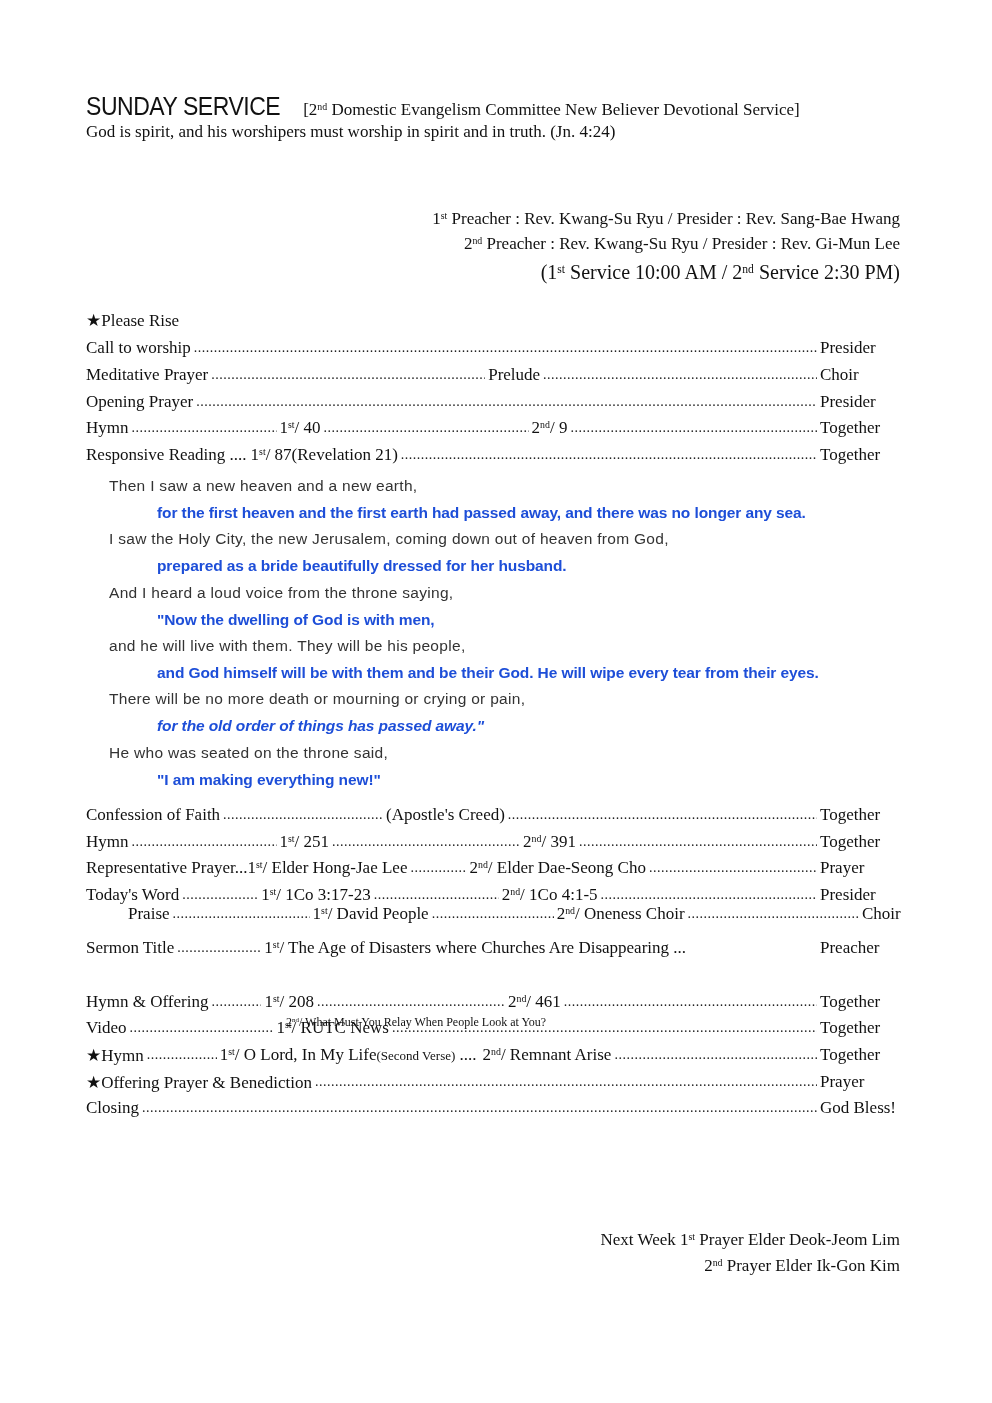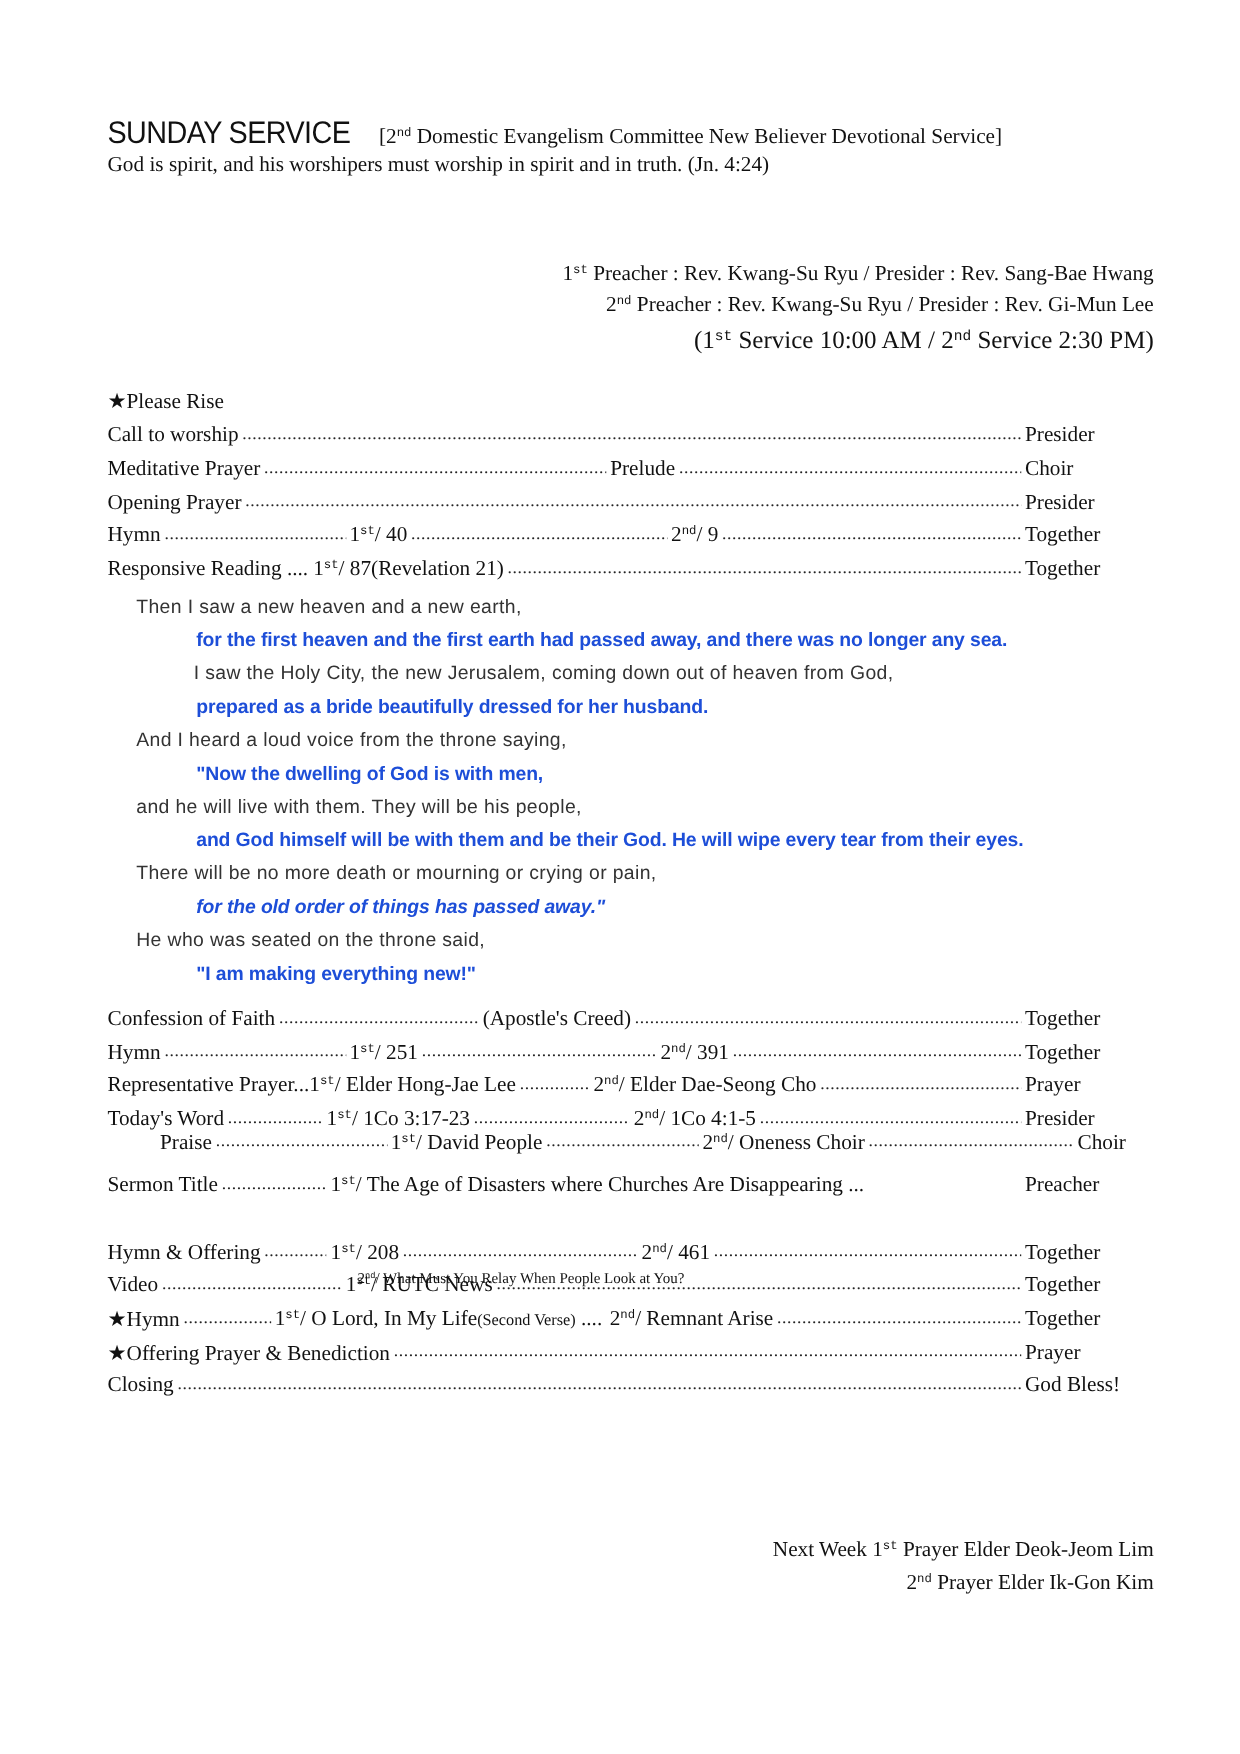--- a/index.html
+++ b/index.html
@@ -1,23 +1,23 @@
 <!DOCTYPE html>
 <html><head>
 <meta charset="utf-8">
 <style>
   html, body { margin: 0; padding: 0; background: #fff; }
   body { width: 992px; height: 1403px; position: relative; overflow: hidden;
          font-family: "Liberation Serif", "DejaVu Serif", serif; color: #111; }
   .abs { position: absolute; white-space: nowrap; }
-  sup { font-size: 0.58em; vertical-align: 0.55em; line-height: 0; font-family: Liberation Mono, monospace; }
+  sup { font-size: 0.58em; vertical-align: 0.55em; line-height: 0; }
   .title-main { font-family: "Liberation Sans Narrow", "Liberation Sans", sans-serif; font-size: 25px; letter-spacing: -0.5px; transform: scaleX(0.92); transform-origin: left; display: inline-block; }
   .title-sub { font-size: 17px; }
   .verse-line { font-size: 17px; }
-  .right-info { font-size: 17px; right: 69px; text-align: left; }
+  .right-info { font-size: 17px; right: 92px; text-align: left; }
   .row { position: absolute; left: 86px; width: 820px; height: 24px; font-size: 17px; display: flex; align-items: center; white-space: nowrap; }
   .fill { flex: 1 1 auto; overflow: hidden; position: relative; margin: 0 3px; height: 1em; }
   .fill::before { content: "........................................................................................................................................................................................................................................................................................................"; position: absolute; left: 0; top: 0; letter-spacing: 0.5px; font-size: 14px; color: #222; }
   .fix { flex: 0 0 auto; }
   .reading { font-family: "Liberation Sans", "DejaVu Sans", sans-serif; font-size: 15.5px; position: absolute; white-space: nowrap; }
   .reading.l { left: 109px; color: #333; font-weight: 300; letter-spacing: 0.3px; }
   .reading.r { left: 157px; font-weight: bold; color: #1d4ed8; letter-spacing: -0.1px; }
   .small { font-size: 13px; }
 </style>
 </head>
@@ -67,21 +67,21 @@
 
 <div class="row" style="top:443px;">
   <span class="fix" style="margin-right:4px;">Responsive Reading ....</span>
   <span class="fix"><span>1</span><sup>st</sup><span>/ 87(Revelation 21)</span></span>
   <span class="fill"></span>
   <span class="fix" style="width:86px;">Together</span>
 </div>
 
 <div class="reading l" style="top:477px;">Then I saw a new heaven and a new earth,</div>
 <div class="reading r" style="top:504px;">for the first heaven and the first earth had passed away, and there was no longer any sea.</div>
-<div class="reading l" style="top:530px;margin-left:46px;">I saw the Holy City, the new Jerusalem, coming down out of heaven from God,</div>
+<div class="reading l" style="top:530px;">I saw the Holy City, the new Jerusalem, coming down out of heaven from God,</div>
 <div class="reading r" style="top:557px;">prepared as a bride beautifully dressed for her husband.</div>
 <div class="reading l" style="top:584px;">And I heard a loud voice from the throne saying,</div>
 <div class="reading r" style="top:611px;">"Now the dwelling of God is with men,</div>
 <div class="reading l" style="top:637px;">and he will live with them. They will be his people,</div>
 <div class="reading r" style="top:664px;">and God himself will be with them and be their God. He will wipe every tear from their eyes.</div>
 <div class="reading l" style="top:690px;">There will be no more death or mourning or crying or pain,</div>
 <div class="reading r" style="top:717px;font-style:italic;">for the old order of things has passed away."</div>
 <div class="reading l" style="top:744px;">He who was seated on the throne said,</div>
 <div class="reading r" style="top:771px;">"I am making everything new!"</div>
 

